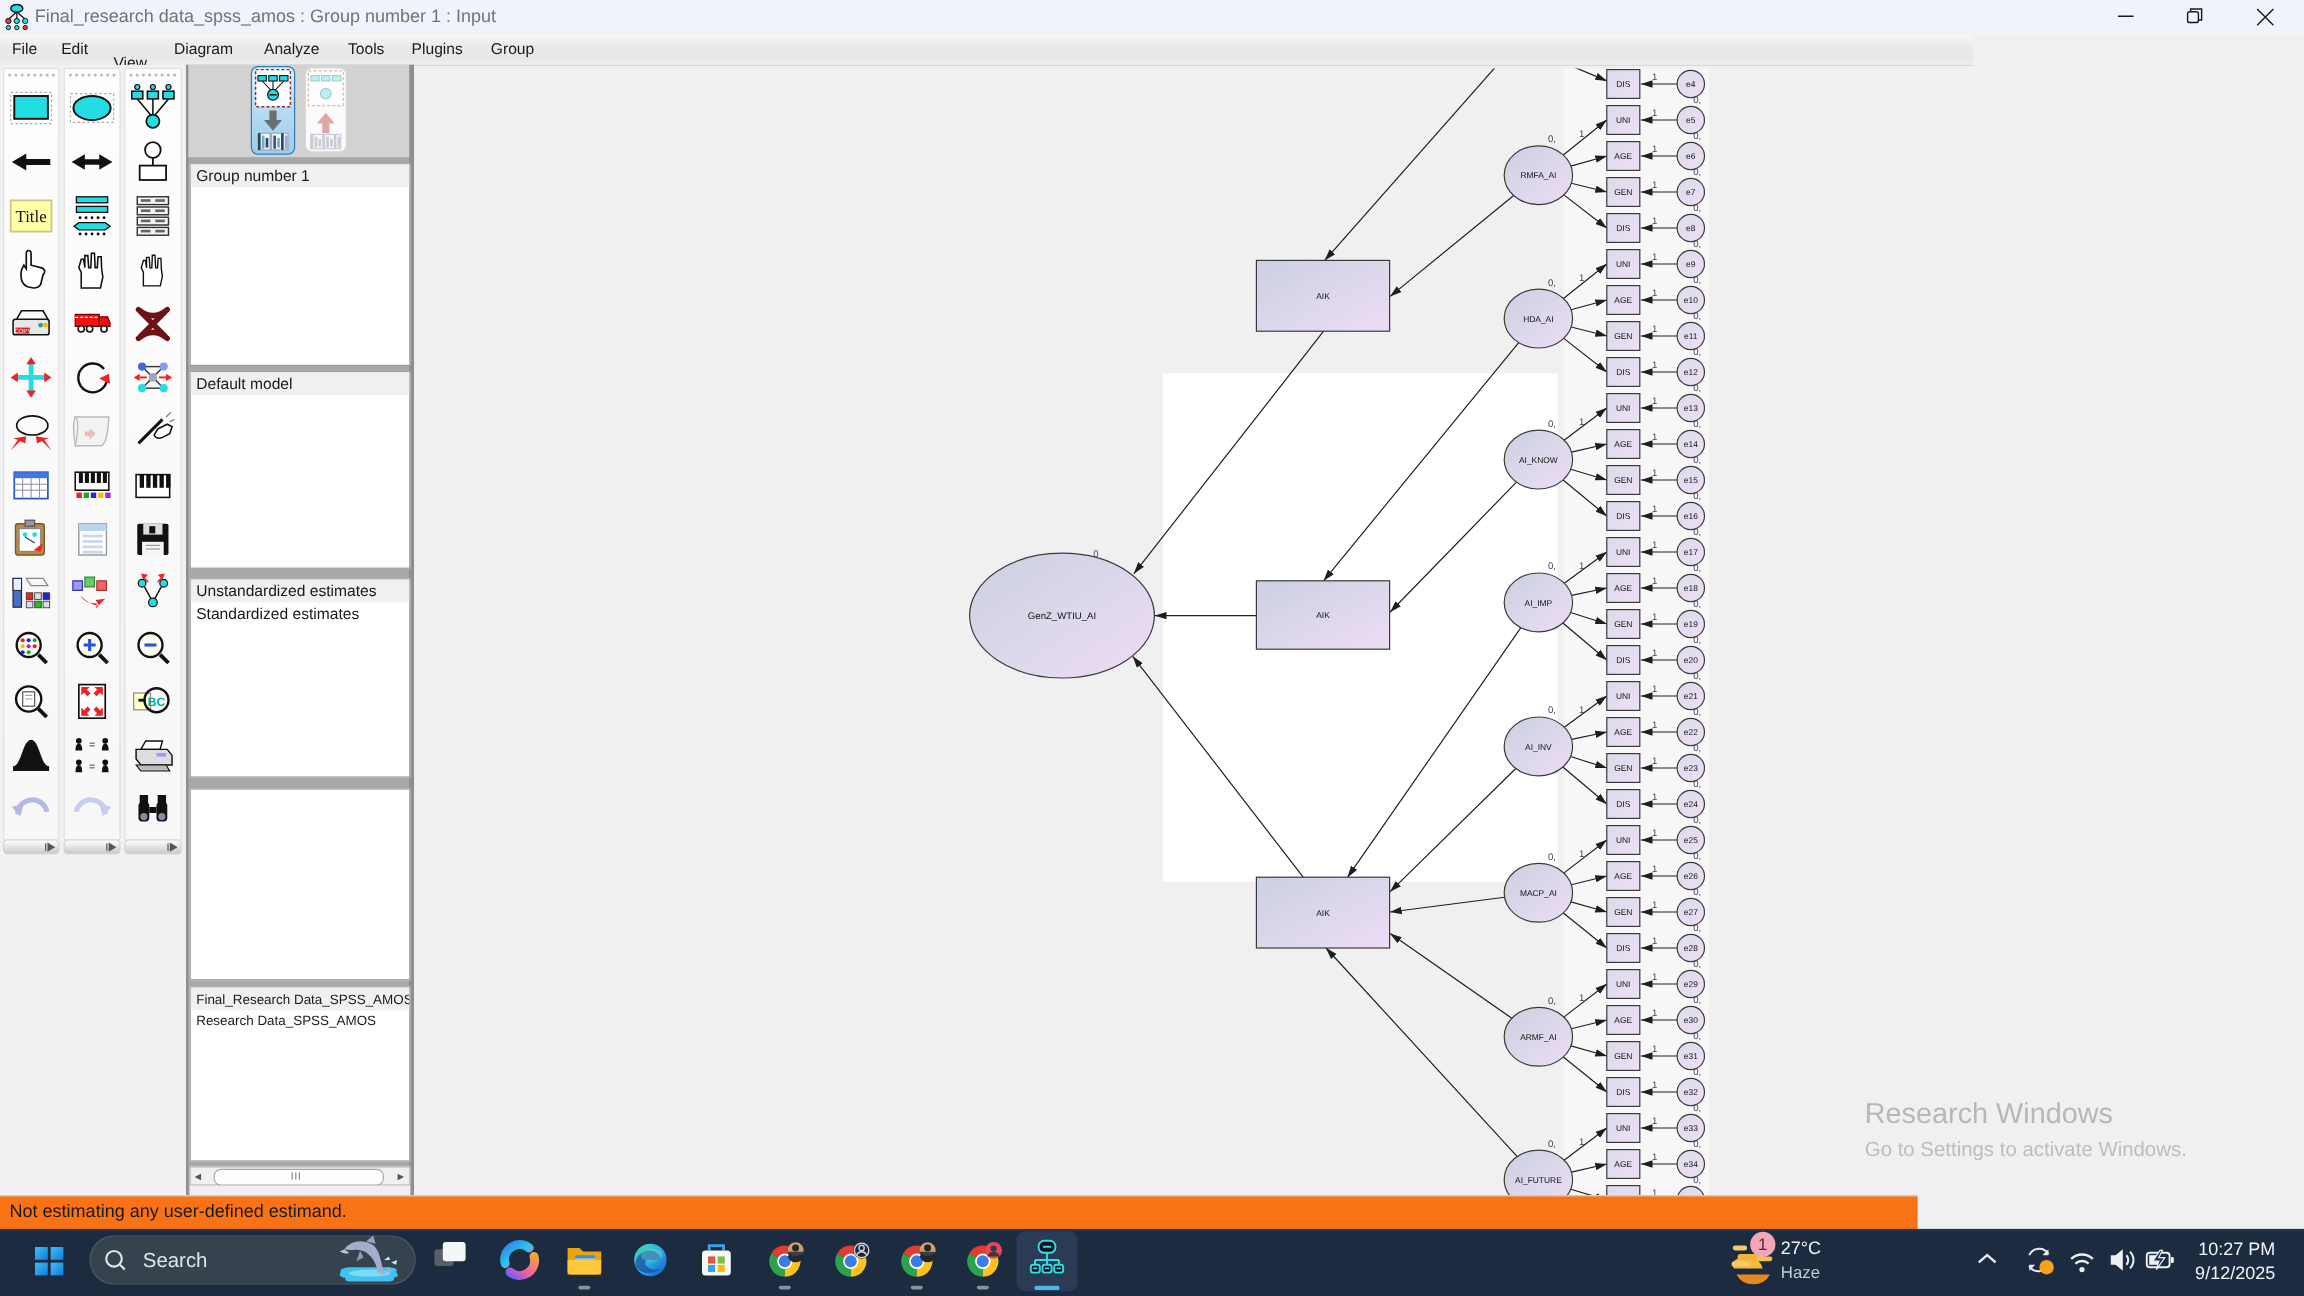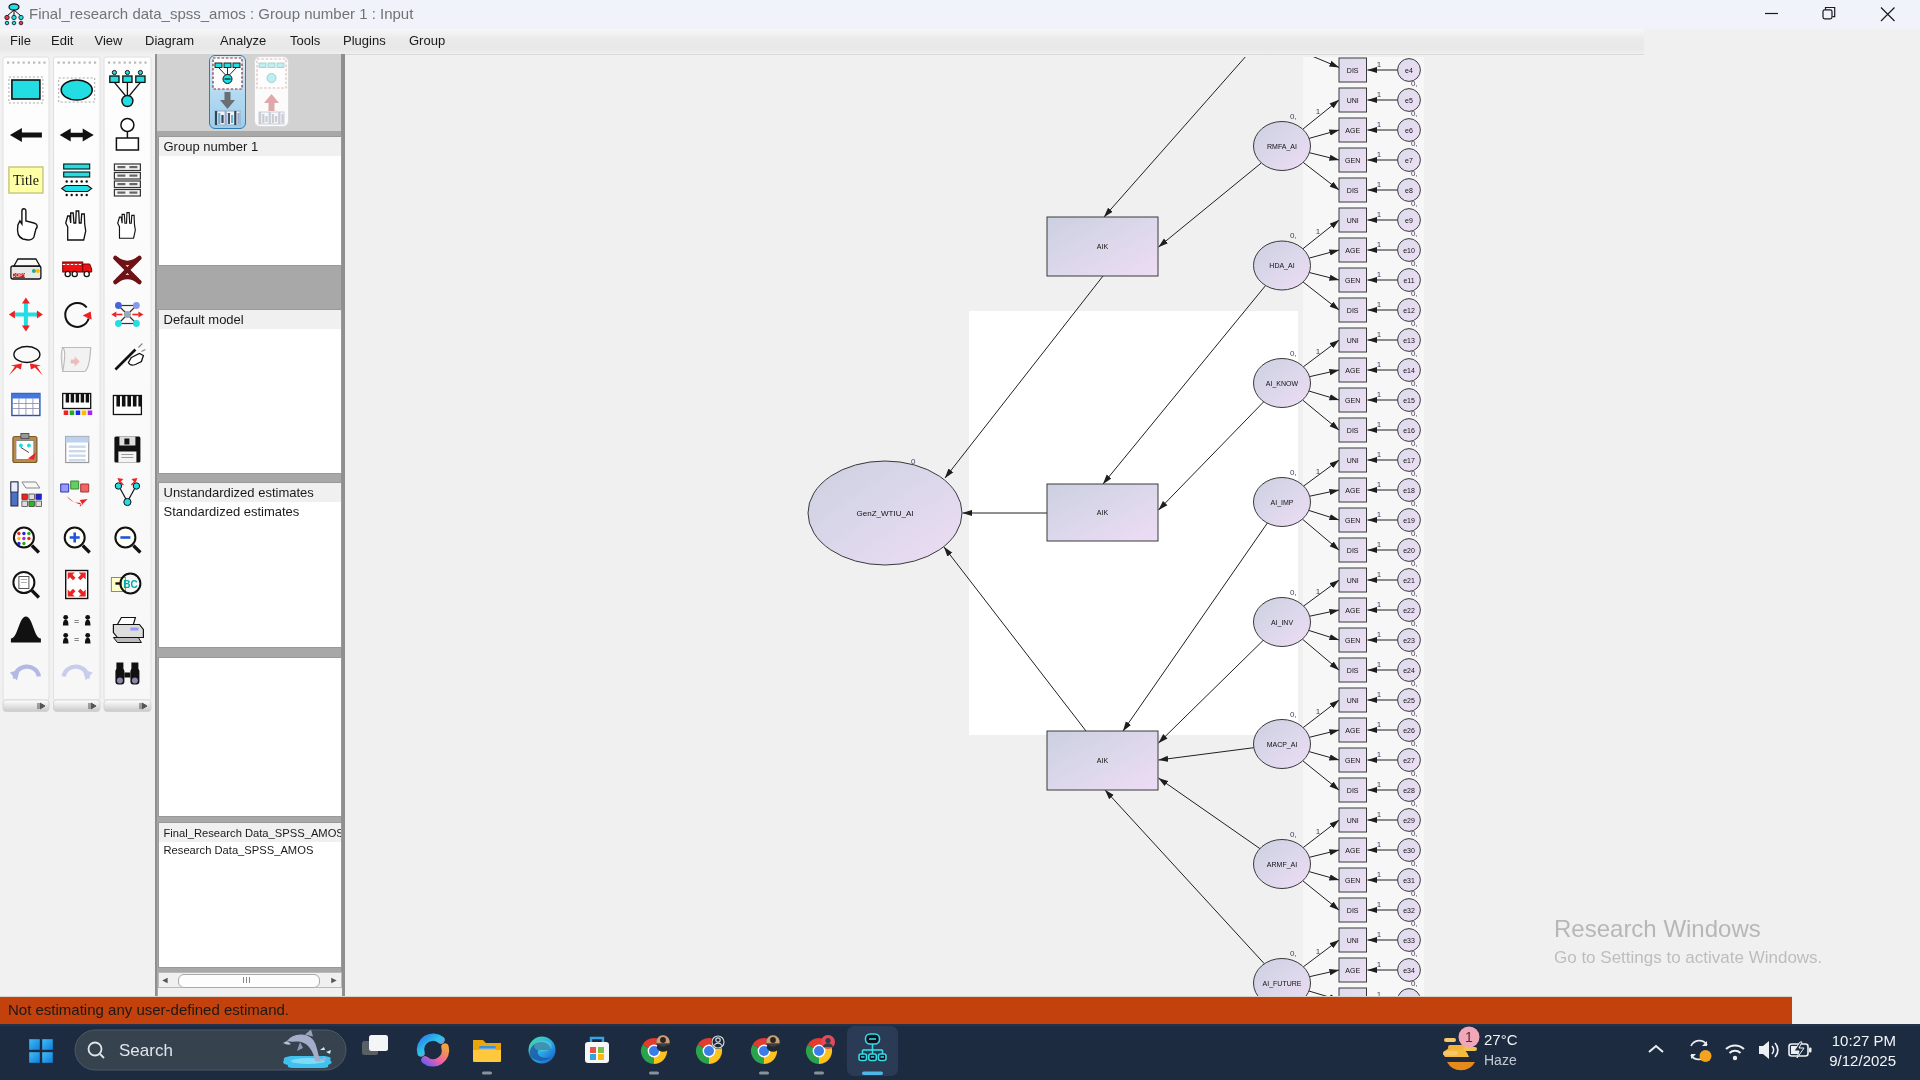--- a/index.html
+++ b/index.html
@@ -3,21 +3,21 @@
 <style>
 html,body{margin:0;padding:0;width:1920px;height:1080px;overflow:hidden;background:#f0f0f0;
 font-family:"Liberation Sans",sans-serif;-webkit-font-smoothing:antialiased}
 *{box-sizing:content-box}
 #titlebar{position:absolute;left:0;top:0;width:1920px;height:29px;background:#f0f3fa}
 #titletext{position:absolute;left:29px;top:5px;font-size:15px;color:#737373}
 #wbtn{position:absolute;right:0;top:0;width:160px;height:29px}
 #menubar{position:absolute;left:0;top:29px;width:1644px;height:25px;
 background:linear-gradient(180deg,#f7f7f7 0%,#ebeaea 40%,#e9e8e8 80%,#f0efef 100%);
 font-size:13px;color:#1a1a1a;border-bottom:1px solid #d9d9d9}
-#statusbar{position:absolute;left:0;top:996px;width:1792px;height:28px;background:#c2410c;border-top:1px solid #d8d5d0;
+#statusbar{position:absolute;left:0;top:996px;width:1598px;height:28px;background:#f97316;border-top:1px solid #d8d5d0;
 font-size:15px;color:#1a1a1a}
 </style></head>
 <body>
 <div id="titlebar">
     <svg style="position:absolute;left:3px;top:3px" width="22" height="23" viewBox="0 0 22 23">
       <ellipse cx="11" cy="4" rx="5" ry="3.2" fill="#22dde2" stroke="#111" stroke-width="1.2"></ellipse>
       <line x1="11" y1="7" x2="4" y2="13" stroke="#111" stroke-width="1"></line>
       <line x1="11" y1="7" x2="11" y2="13" stroke="#111" stroke-width="1"></line>
       <line x1="11" y1="7" x2="18" y2="13" stroke="#111" stroke-width="1"></line>
       <circle cx="4" cy="14.5" r="2.2" fill="#e23b4e" stroke="#111" stroke-width="0.8"></circle>
@@ -33,21 +33,21 @@
 <line x1="5" y1="13.5" x2="18" y2="13.5"></line>
 <rect x="63" y="9.8" width="9" height="9" rx="1.8"></rect>
         <path d="M65.5,9.8 v-2.3 h9.2 v9.2 h-2.3"></path>
 <path d="M121,7.5 l13.5,13.5 M134.5,7.5 l-13.5,13.5"></path>
 </g>
     </svg>
 </div>
 <div id="menubar">
     <span style="position:absolute;left:10px;top:4px">File</span>
     <span style="position:absolute;left:51px;top:4px">Edit</span>
-    <span style="position:absolute;left:94.5px;top:4px">View</span>
+    <span style="position:absolute;left:94.5px;top:16px">View</span>
     <span style="position:absolute;left:145px;top:4px">Diagram</span>
     <span style="position:absolute;left:220px;top:4px">Analyze</span>
     <span style="position:absolute;left:290px;top:4px">Tools</span>
     <span style="position:absolute;left:343px;top:4px">Plugins</span>
     <span style="position:absolute;left:409px;top:4px">Group</span>
   </div>
 <svg style="position:absolute;left:0;top:54px" width="155" height="942" viewBox="0 54 155 942">
 <defs>
       <linearGradient id="foot" x1="0" y1="0" x2="0" y2="1">
         <stop offset="0" stop-color="#ffffff"></stop>
@@ -450,21 +450,21 @@
       <rect x="5" y="56" width="25" height="12" fill="#f4f6f8" stroke="#ccd"></rect>
       <rect x="5.0" y="56" width="2.2" height="12" fill="#c8cdd4"></rect>
       <rect x="8.2" y="58" width="2.2" height="9" fill="#c8cdd4"></rect>
       <rect x="11.4" y="60" width="2.2" height="6" fill="#c8cdd4"></rect>
       <rect x="14.600000000000001" y="56" width="2.2" height="12" fill="#c8cdd4"></rect>
       <rect x="17.8" y="58" width="2.2" height="9" fill="#c8cdd4"></rect>
       <rect x="21.0" y="60" width="2.2" height="6" fill="#c8cdd4"></rect>
       <rect x="24.200000000000003" y="56" width="2.2" height="12" fill="#c8cdd4"></rect>
       <rect x="27.400000000000002" y="58" width="2.2" height="9" fill="#c8cdd4"></rect>
     </svg>
-<div style="position:absolute;left:2.5px;top:81.5px;width:184px;height:130px;background:#fff;border:1px solid #999;box-sizing:border-box">
+<div style="position:absolute;left:2.5px;top:81.5px;width:184px;height:169.0px;background:#fff;border:1px solid #999;box-sizing:border-box">
       <div style="background:#f0f0f0;font-size:13px;color:#1a1a1a;padding:2px 0 2px 5px;white-space:nowrap;overflow:hidden">Group number 1</div>
     </div>
 <div style="position:absolute;left:2.5px;top:254.8px;width:184px;height:165.39999999999998px;background:#fff;border:1px solid #999;box-sizing:border-box">
       <div style="background:#f0f0f0;font-size:13px;color:#1a1a1a;padding:2px 0 2px 5px;white-space:nowrap;overflow:hidden">Default model</div>
     </div>
 <div style="position:absolute;left:2.5px;top:428.3px;width:184px;height:166.09999999999997px;background:#fff;border:1px solid #999;box-sizing:border-box">
       <div style="background:#f0f0f0;font-size:13px;color:#1a1a1a;padding:2px 0 2px 5px;white-space:nowrap;overflow:hidden">Unstandardized estimates</div>
       <div style="font-size:13px;color:#1a1a1a;padding:2px 0 2px 5px;white-space:nowrap;overflow:hidden">Standardized estimates</div>
     </div>
 <div style="position:absolute;left:2.5px;top:603.3px;width:184px;height:159.4000000000001px;background:#fff;border:1px solid #999;box-sizing:border-box"></div>

